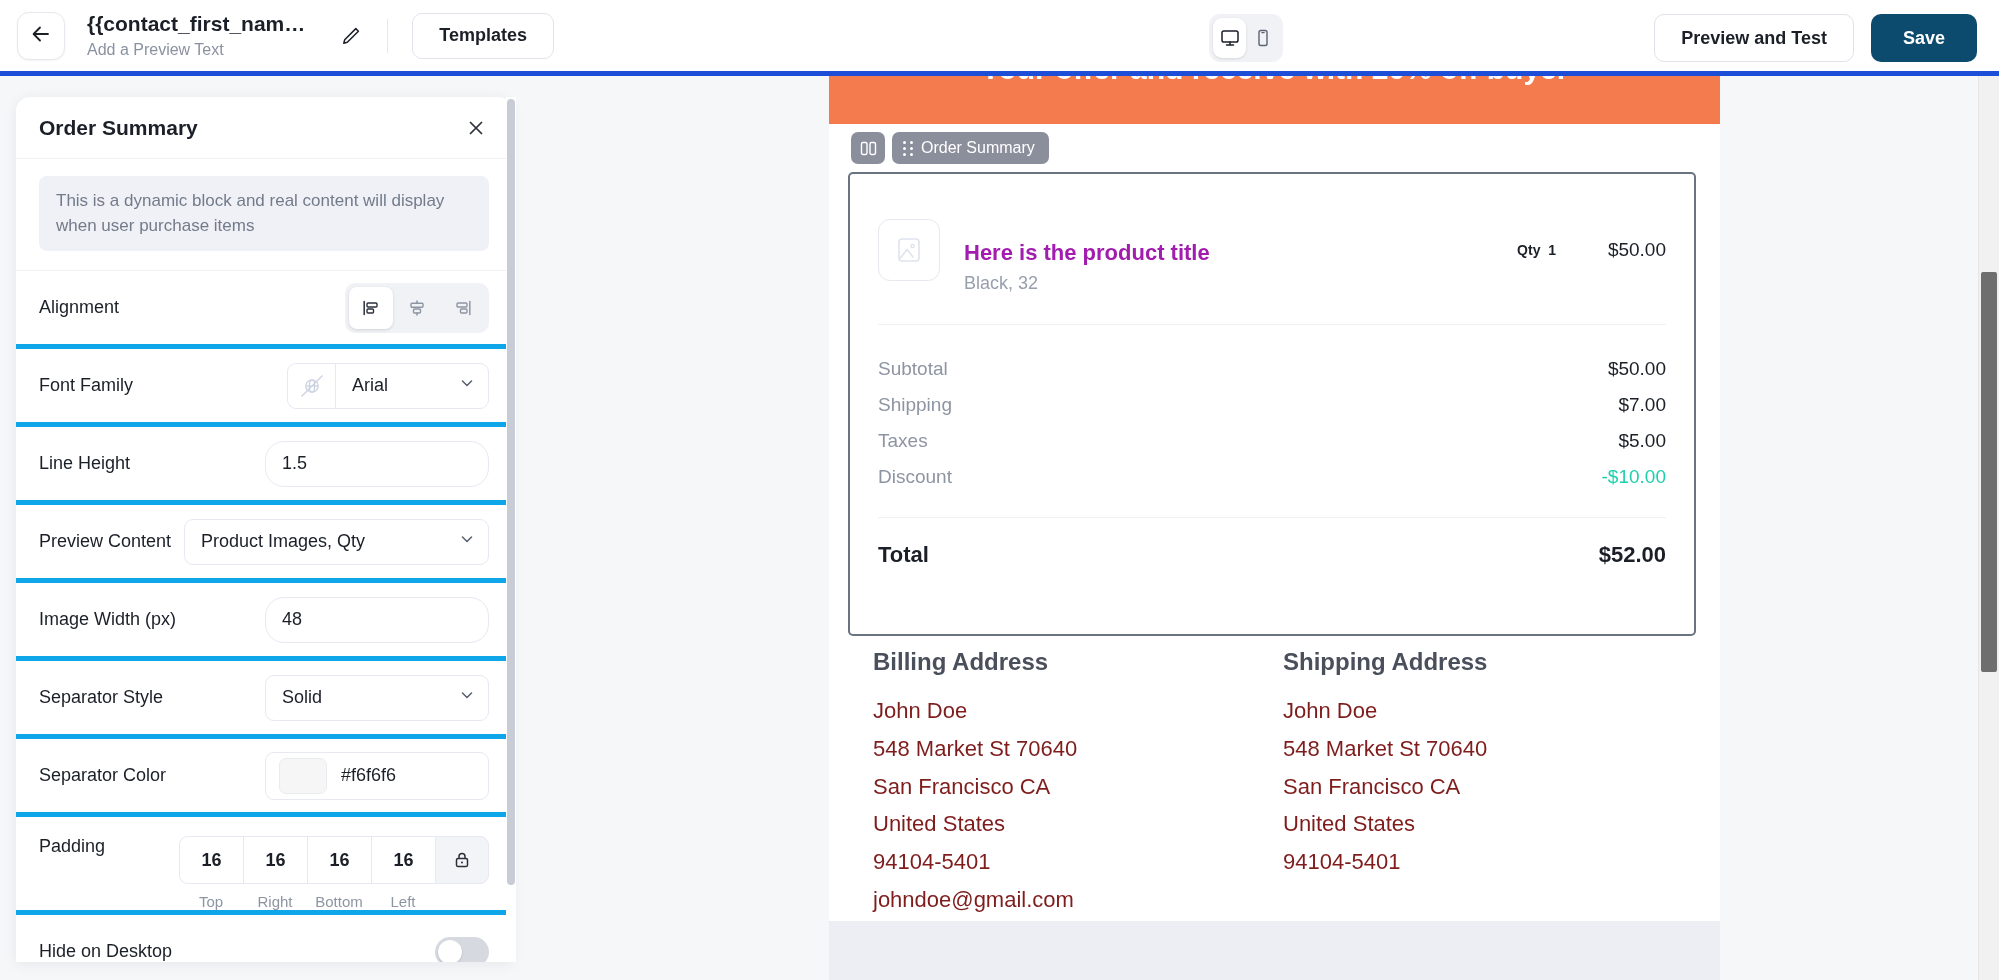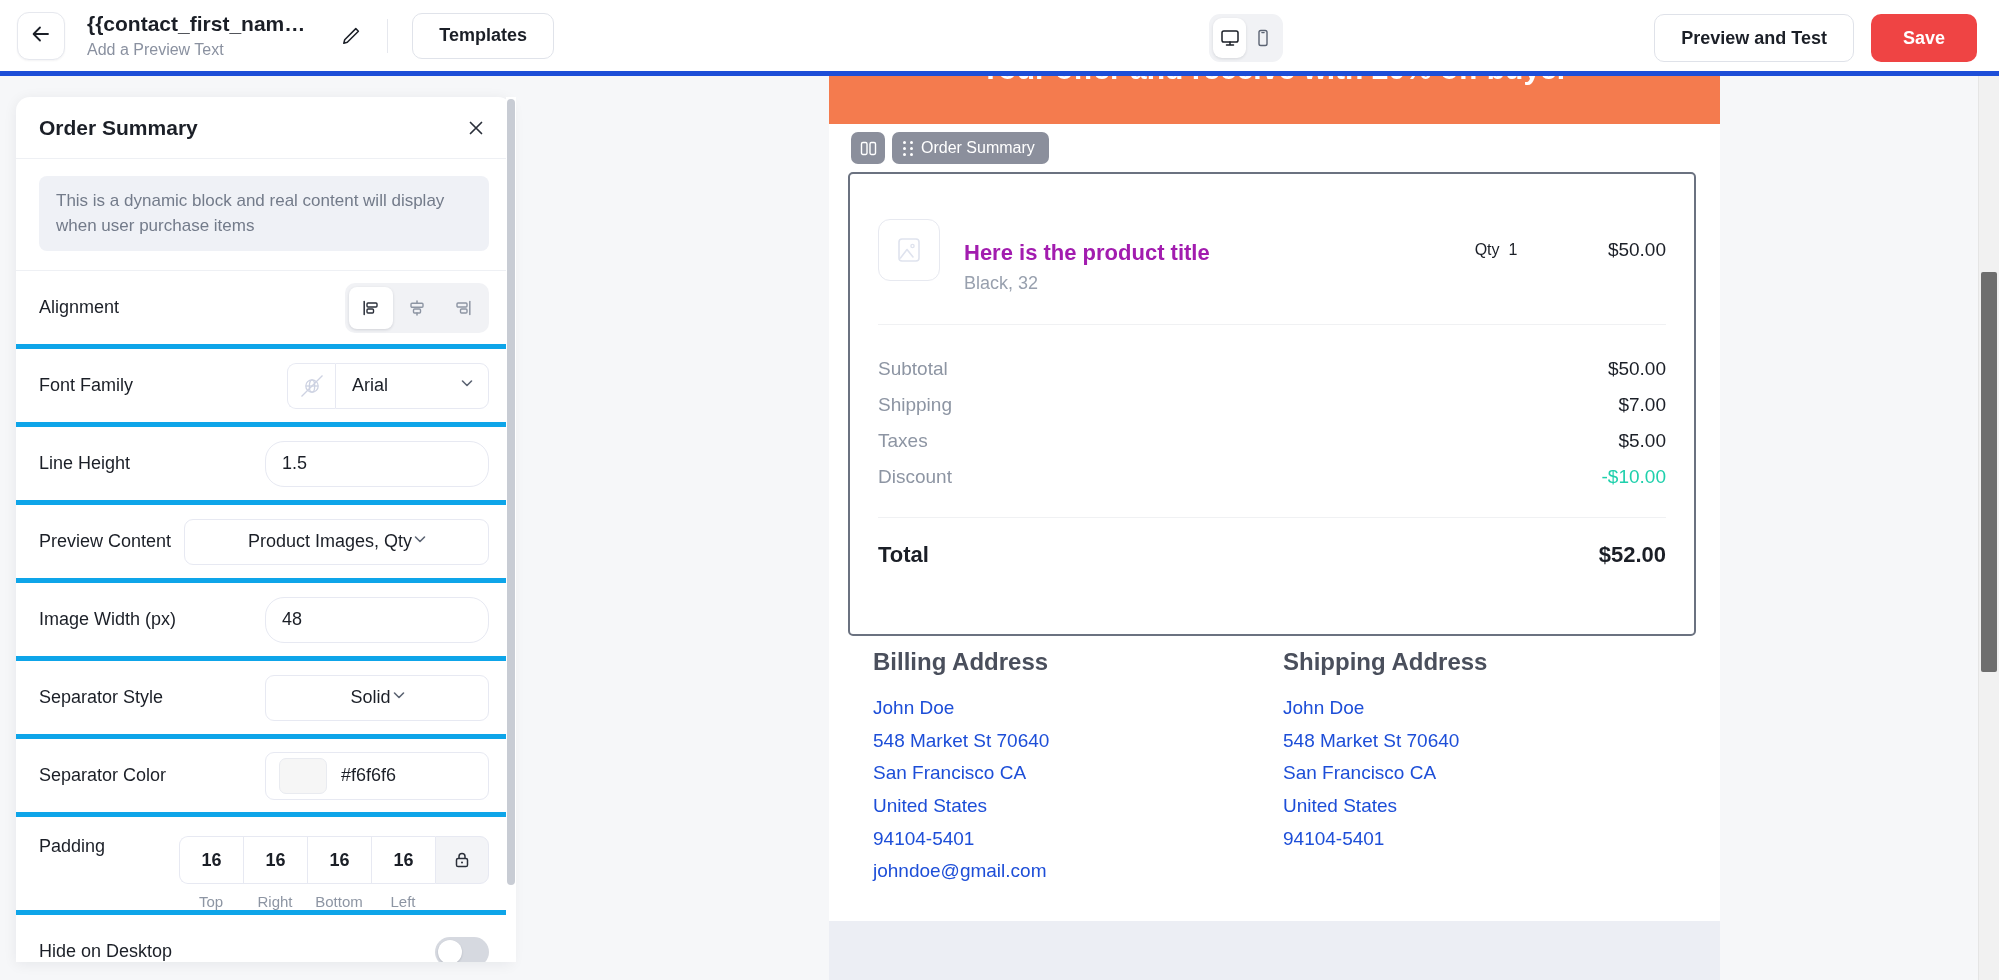--- a/index.html
+++ b/index.html
@@ -109,38 +109,38 @@
     padding: 26px 28px;
   }
   .product-row { display: flex; align-items: center; padding: 6px 0 30px 0; border-bottom: 1px solid #f0f1f3; }
   .product-thumb {
     width: 62px; height: 62px; border: 1px solid #e7e9f0; border-radius: 12px;
     background: #fff; display: flex; align-items: center; justify-content: center; flex: none;
   }
   .product-text { margin-left: 24px; flex: 1; }
   .product-title { font-size: 22px; font-weight: 700; color: #a21caf; line-height: 1.25; margin-top: 33px; }
   .product-variant { font-size: 18px; color: #98a0ae; margin-top: 6px; }
-  .product-qty { font-size: 16px; color: #1b1f27; width: 120px; text-align: center; }
+  .product-qty { font-size: 14px; color: #1b1f27; width: 120px; text-align: right; font-weight: bold; }
   .product-price { font-size: 19px; color: #1b1f27; width: 110px; text-align: right; }
 
   .totals { padding-top: 26px; }
   .total-line { display: flex; justify-content: space-between; align-items: center; padding: 7px 0; }
   .total-label { font-size: 19px; color: #8d95a3; }
   .total-value { font-size: 19px; color: #1b1f27; }
   .total-value.discount { color: #1fd0ac; }
   .totals-sep { height: 1px; background: #f0f1f3; margin: 22px 0 0 0; }
   .grand { display: flex; justify-content: space-between; align-items: center; padding-top: 24px; }
   .grand-label { font-size: 22px; font-weight: 700; color: #1b1f27; }
   .grand-value { font-size: 22px; font-weight: 700; color: #1b1f27; }
 
   
   .addresses { position: absolute; left: 873px; top: 648px; width: 820px; display: flex; }
   .addr-col { width: 410px; }
   .addr-title { font-size: 24px; font-weight: 700; color: #4a4f5c; margin-bottom: 16px; }
-  .addr-line { font-size: 19px; color: #1d4ed8; line-height: 1.72; }
+  .addr-line { font-size: 22px; color: #7f1d1d; line-height: 1.72; }
 
   
   .panel {
     position: absolute; left: 16px; top: 97px; width: 496px; height: 865px;
     background: #ffffff; border-radius: 14px 14px 0 0;
     box-shadow: 0 2px 14px rgba(16,24,40,.07);
     overflow: hidden;
   }
   .panel-head {
     height: 62px; display: flex; align-items: center; justify-content: space-between;
@@ -172,21 +172,21 @@
   .font-globe {
     width: 48px; height: 46px; border: 1px solid #e7e9f2; border-right: none;
     border-radius: 9px 0 0 9px; background: #fff;
     display: flex; align-items: center; justify-content: center;
   }
   .select-box {
     height: 46px; border: 1px solid #e7e9f2; border-radius: 0 9px 9px 0; background: #fff;
     display: flex; align-items: center; justify-content: space-between;
     padding: 0 13px 0 16px; font-size: 18px; color: #1b1f27; cursor: pointer;
   }
-  .select-standalone { border-radius: 9px; justify-content: center; }
+  .select-standalone { border-radius: 9px; }
   .input-box {
     height: 46px; border: 1px solid #e7e9f2; border-radius: 19px; background: #fff;
     display: flex; align-items: center; padding: 0 16px; font-size: 18px; color: #1b1f27;
     cursor: text;
   }
 
   .color-control {
     display: flex; align-items: center; gap: 14px;
     height: 48px; border: 1px solid #e7e9f2; border-radius: 9px; background: #fff;
     padding: 0 16px 0 13px; width: 224px;
@@ -500,18 +500,18 @@
     <div class="device-btn">
       <svg width="22" height="22" viewBox="0 0 22 22" fill="none">
         <rect x="7" y="3.5" width="8" height="15" rx="1.8" stroke="#5c6473" stroke-width="1.4"></rect>
         <path d="M9.8 5.6 H12.2" stroke="#5c6473" stroke-width="1.2" stroke-linecap="round"></path>
       </svg>
     </div>
   </div>
 
   <div class="top-right">
     <div class="preview-btn">Preview and Test</div>
-    <div class="save-btn" style="background: #ef4444;">Save</div>
+    <div class="save-btn" style="background: #0c4a6e;">Save</div>
   </div>
 </div>
 
 <div class="page-scroll-track"></div>
 <div class="page-scroll-thumb"></div>
 
 </body></html>

